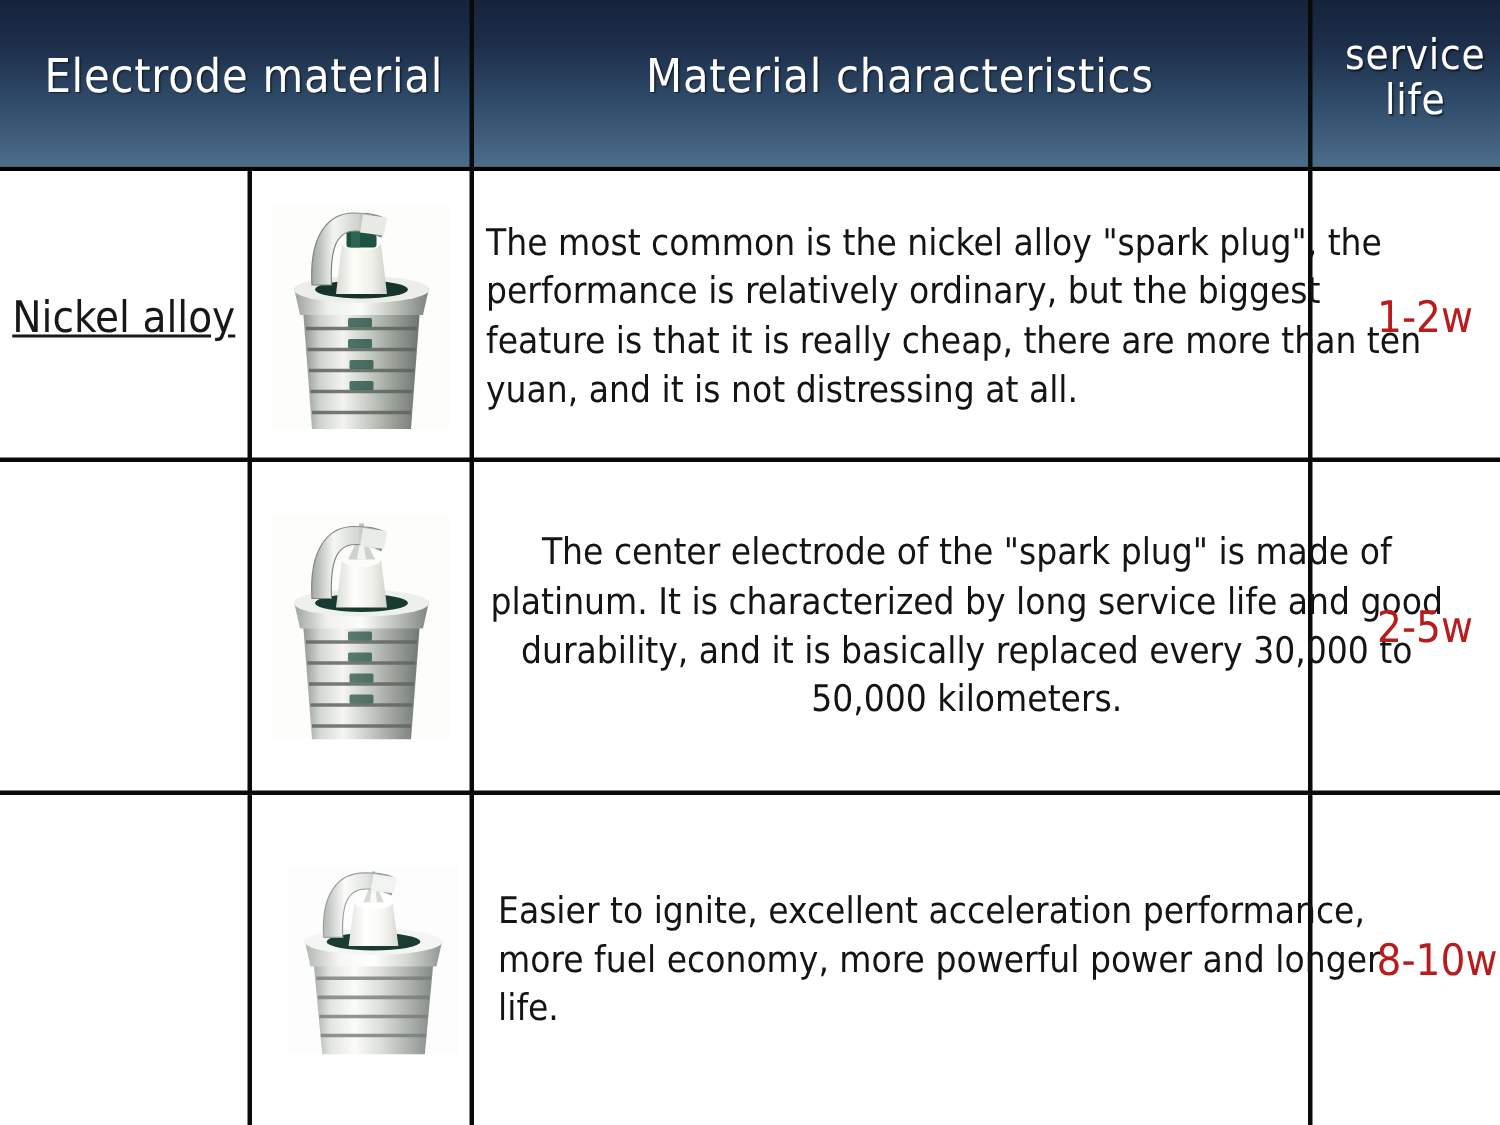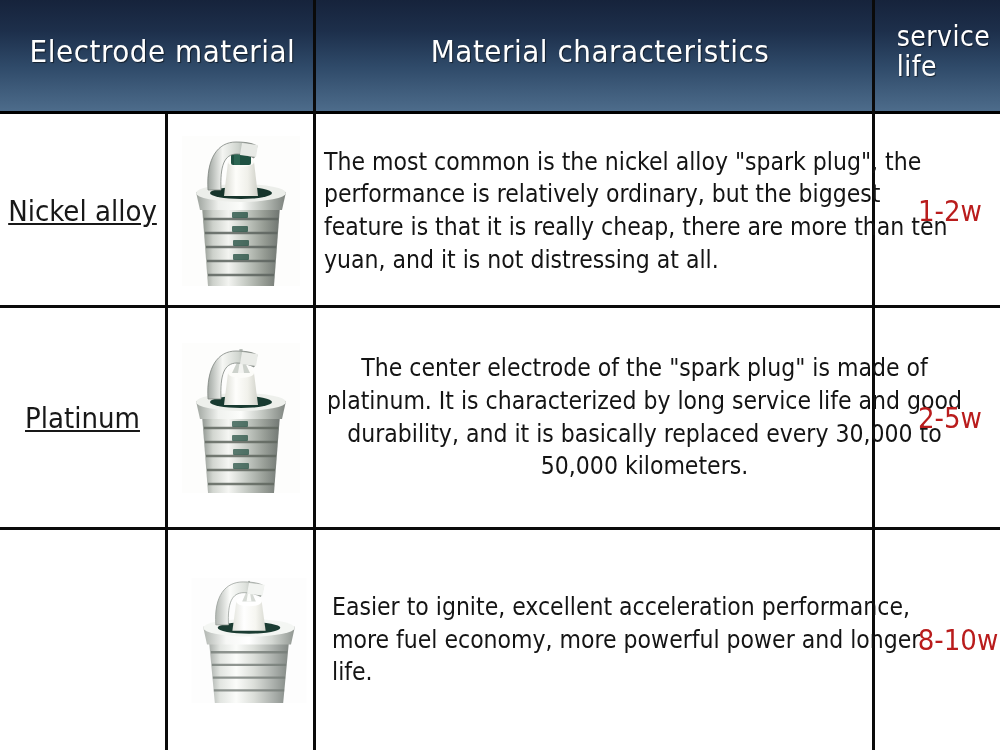--- a/index.html
+++ b/index.html
@@ -15,21 +15,21 @@
   
   .thead{
     position:absolute;left:0;top:0;width:1000px;height:114px;
     background:linear-gradient(to bottom,#16233b 0%,#1d2f4b 28%,#2f4a69 60%,#4d6c8b 100%);
     border-bottom:3px solid #000;
     box-sizing:border-box;
   }
   .th{
     position:absolute;top:0;height:103px;
     display:flex;align-items:center;justify-content:center;
-    color:#ffffff;text-align:left;line-height:1.05;
+    color:#ffffff;text-align:center;line-height:1.05;
     font-size:31px;letter-spacing:.5px;
     text-shadow:1px 1px 1px rgba(0,0,0,.55);
     box-sizing:border-box;
     padding-left:12px;
   }
   .th-1{left:0;width:313px;}
   .th-2{left:316px;width:556px;}
   .th-3{left:875px;width:125px;font-size:28px;}
   
   .vline{position:absolute;background:#0a0a0a;width:3px;}
@@ -152,21 +152,20 @@
       <path d="M60 7 L76 9 L74 21 L58 19 Z" fill="#e8eae6"></path>
     </svg>
   </div>
 
   <div class="cell c-desc row-1">
     <span class="desc-text">The most common is the nickel alloy "spark plug", the performance is relatively ordinary, but the biggest feature is that it is really cheap, there are more than ten yuan, and it is not distressing at all.</span>
   </div>
 
   <div class="cell c-life row-1">1-2w</div>
 
-  <div class="cell c-name row-2">Platinum</div>
 
   <div class="cell c-img row-2">
     <svg class="plug-wrap" viewBox="0 0 118 150">
       <defs>
         <linearGradient id="thrd2" x1="0" y1="0" x2="1" y2="0">
           <stop offset="0" stop-color="#909691"></stop>
           <stop offset="0.14" stop-color="#d2d6d0"></stop>
           <stop offset="0.34" stop-color="#f5f6f3"></stop>
           <stop offset="0.56" stop-color="#c8cdc7"></stop>
           <stop offset="0.80" stop-color="#989e97"></stop>

